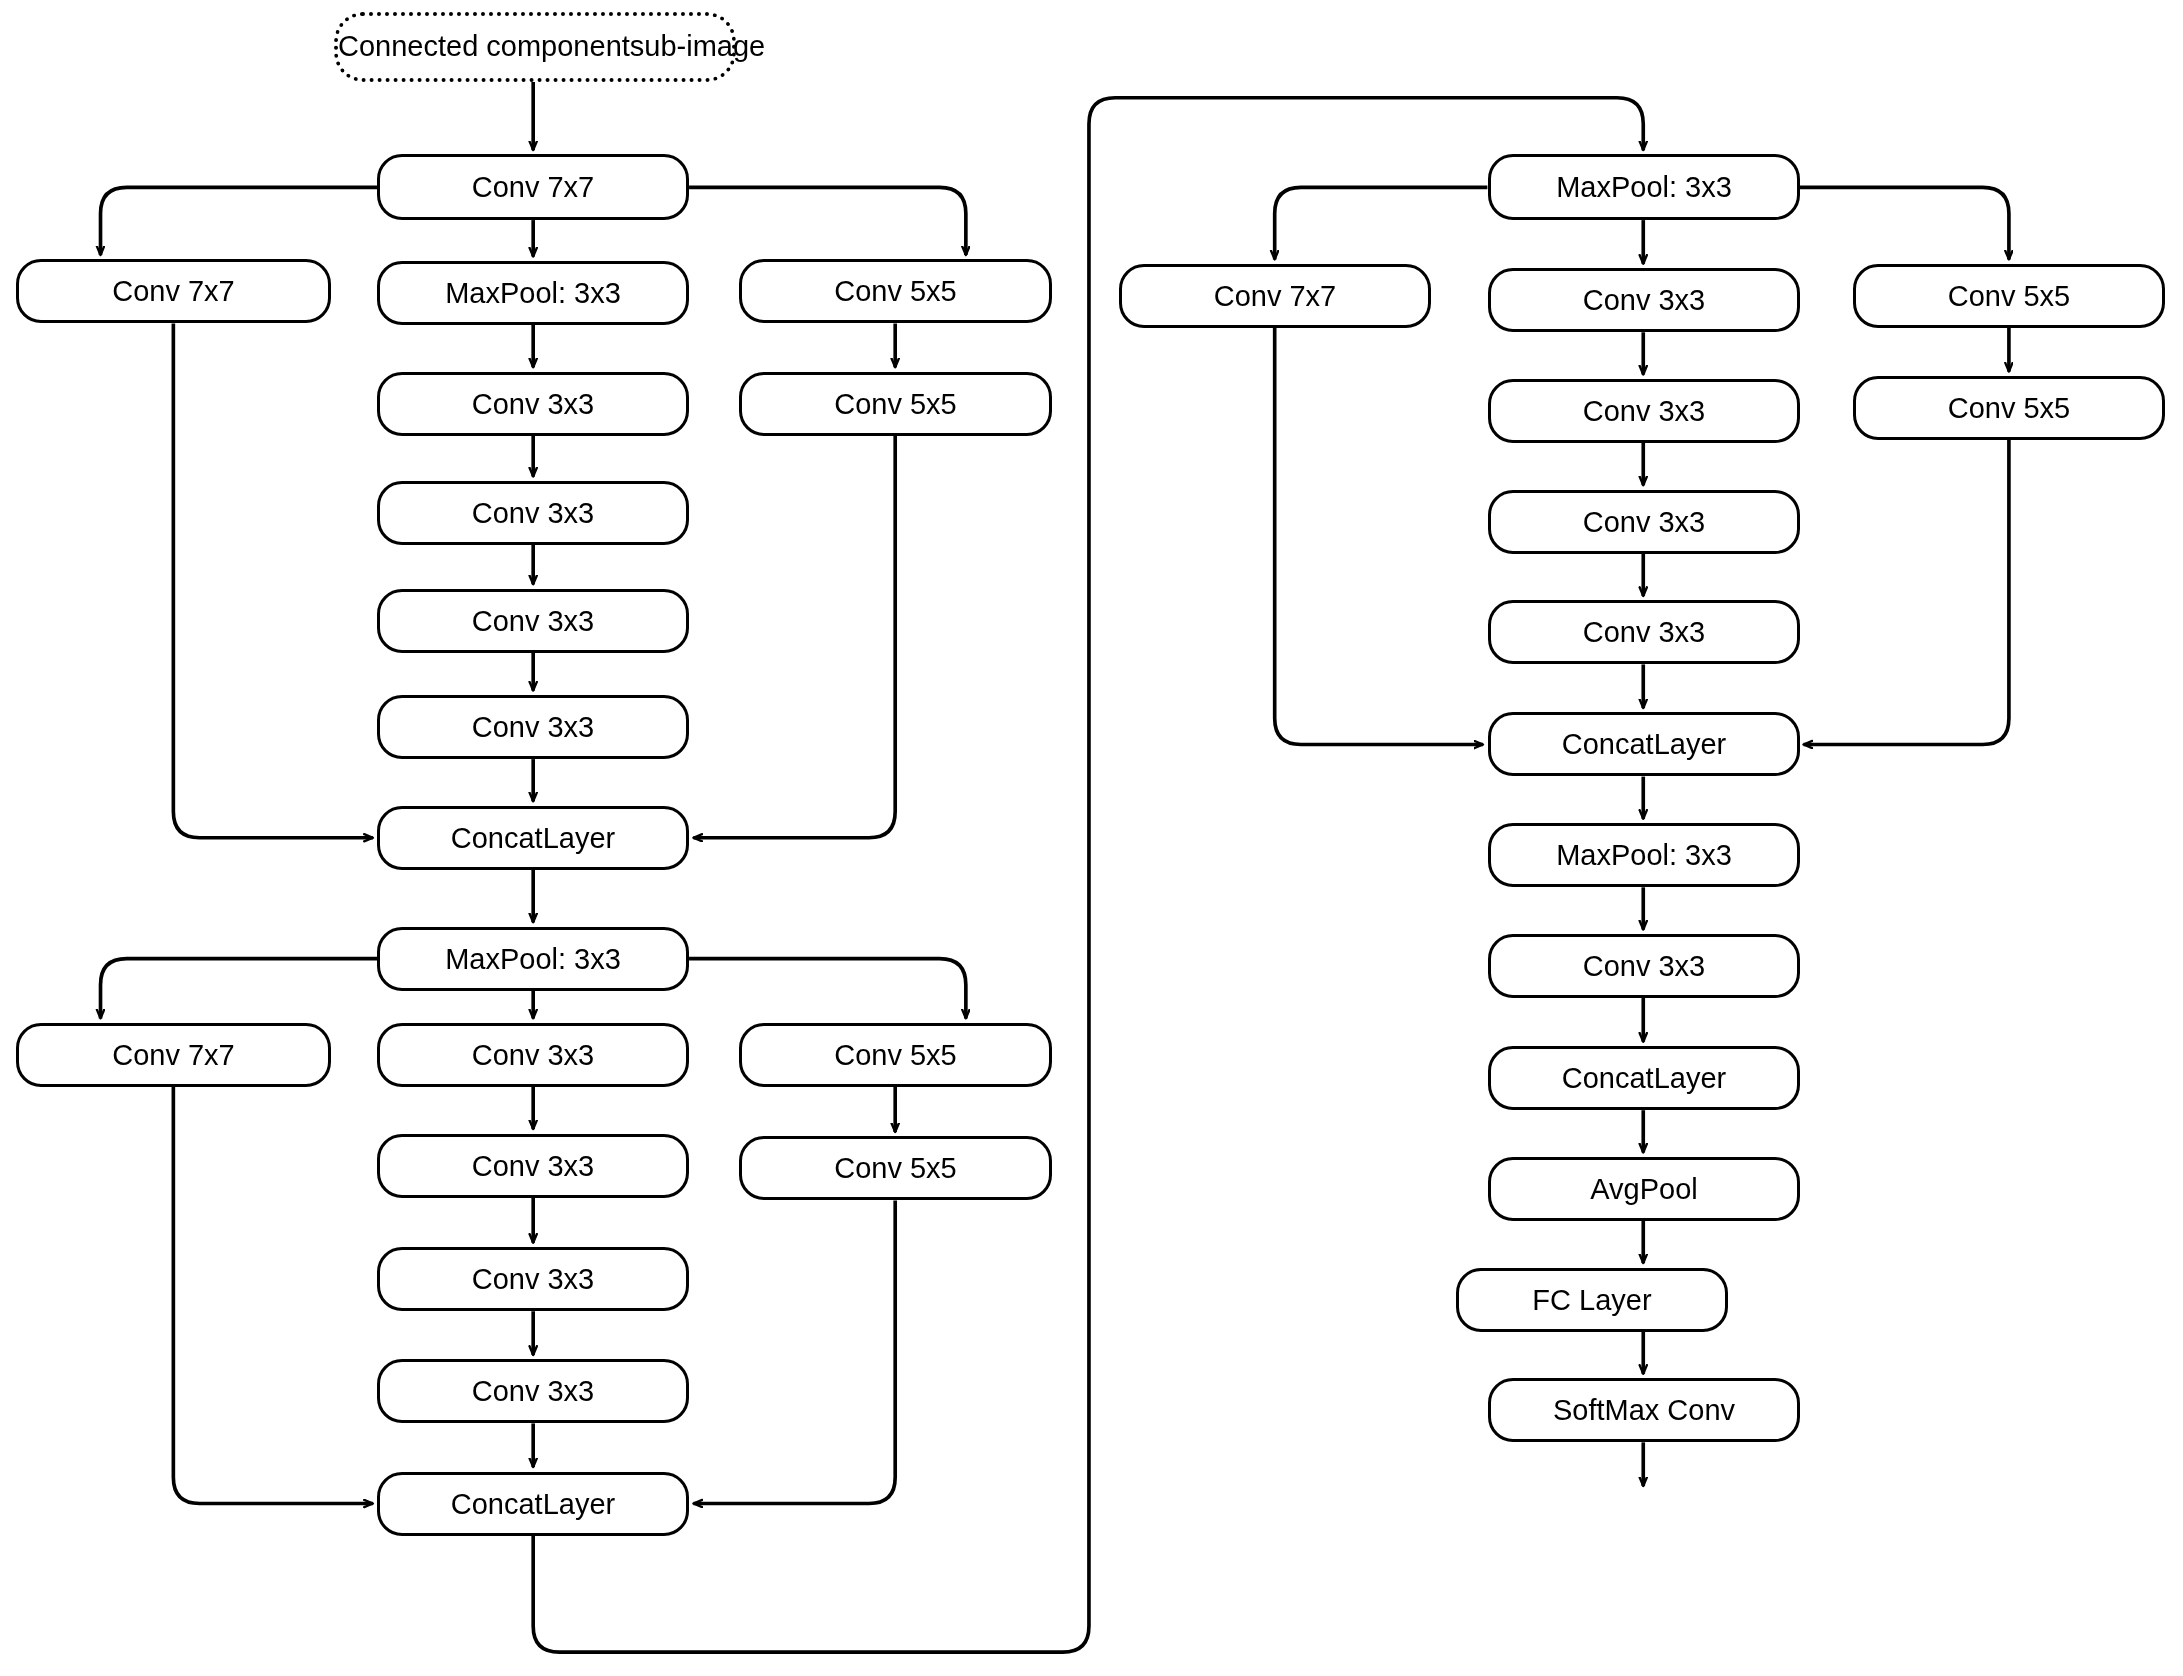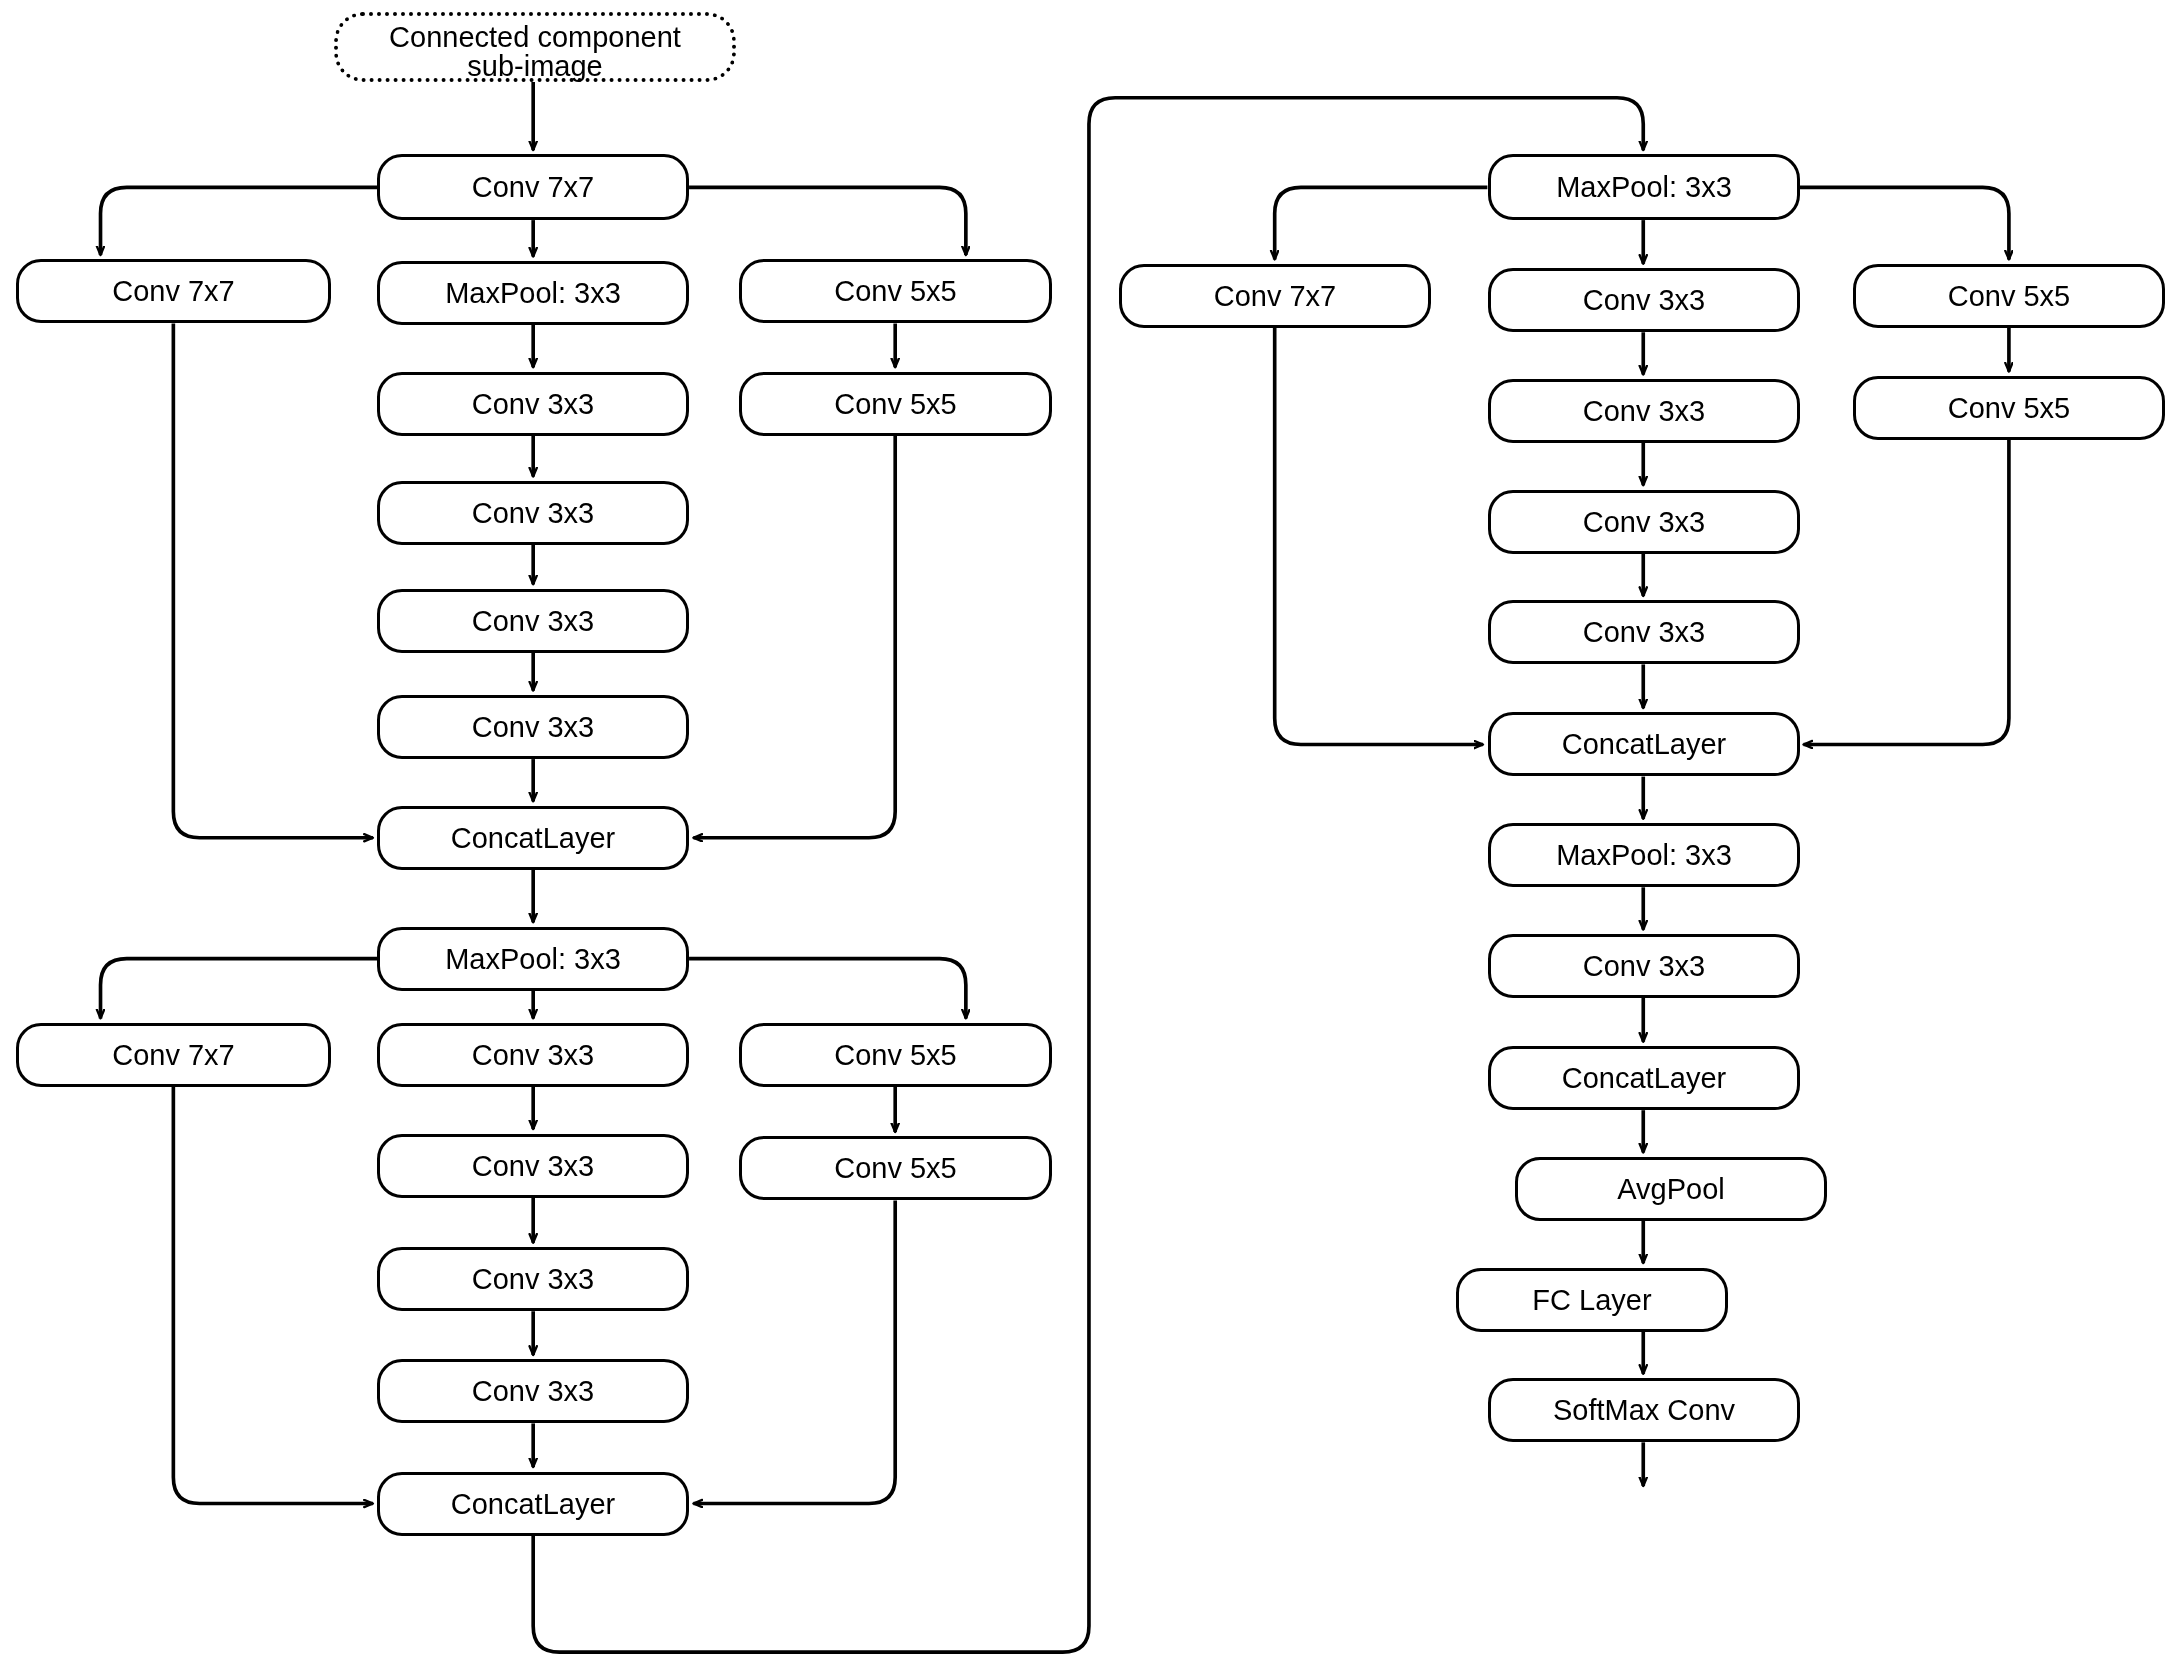--- a/index.html
+++ b/index.html
@@ -16,21 +16,20 @@
     align-items:center;
     justify-content:center;
     color:#000;
     font-size:29px;
     line-height:1;
     white-space:nowrap;
   }
   .node.input{
     border:4.4px dotted #000;
     border-radius:29px;
-    flex-direction:column;
     justify-content:space-around;
     padding:7.3px 0;
   }
   .node.input .ln{display:block;}
 </style>
 </head>
 <body>
 
 <div id="canvas">
 
@@ -197,21 +196,21 @@
     </div>
   <div class="node" style="left:1488px;top:823px;width:312px;height:64px;">
       <span>MaxPool: 3x3</span>
     </div>
   <div class="node" style="left:1488px;top:934px;width:312px;height:64px;">
       <span>Conv 3x3</span>
     </div>
   <div class="node" style="left:1488px;top:1046px;width:312px;height:64px;">
       <span>ConcatLayer</span>
     </div>
-  <div class="node" style="left:1488px;top:1157px;width:312px;height:64px;margin-left:27px;">
+  <div class="node" style="left:1488px;top:1157px;width:312px;height:64px;">
       <span>AvgPool</span>
     </div>
   <div class="node" style="left:1456px;top:1268px;width:272px;height:64px;justify-content:center;">
       <span>FC Layer</span>
     </div>
   <div class="node" style="left:1488px;top:1378px;width:312px;height:64px;">
       <span>SoftMax Conv</span>
     </div>
 
 </div>

